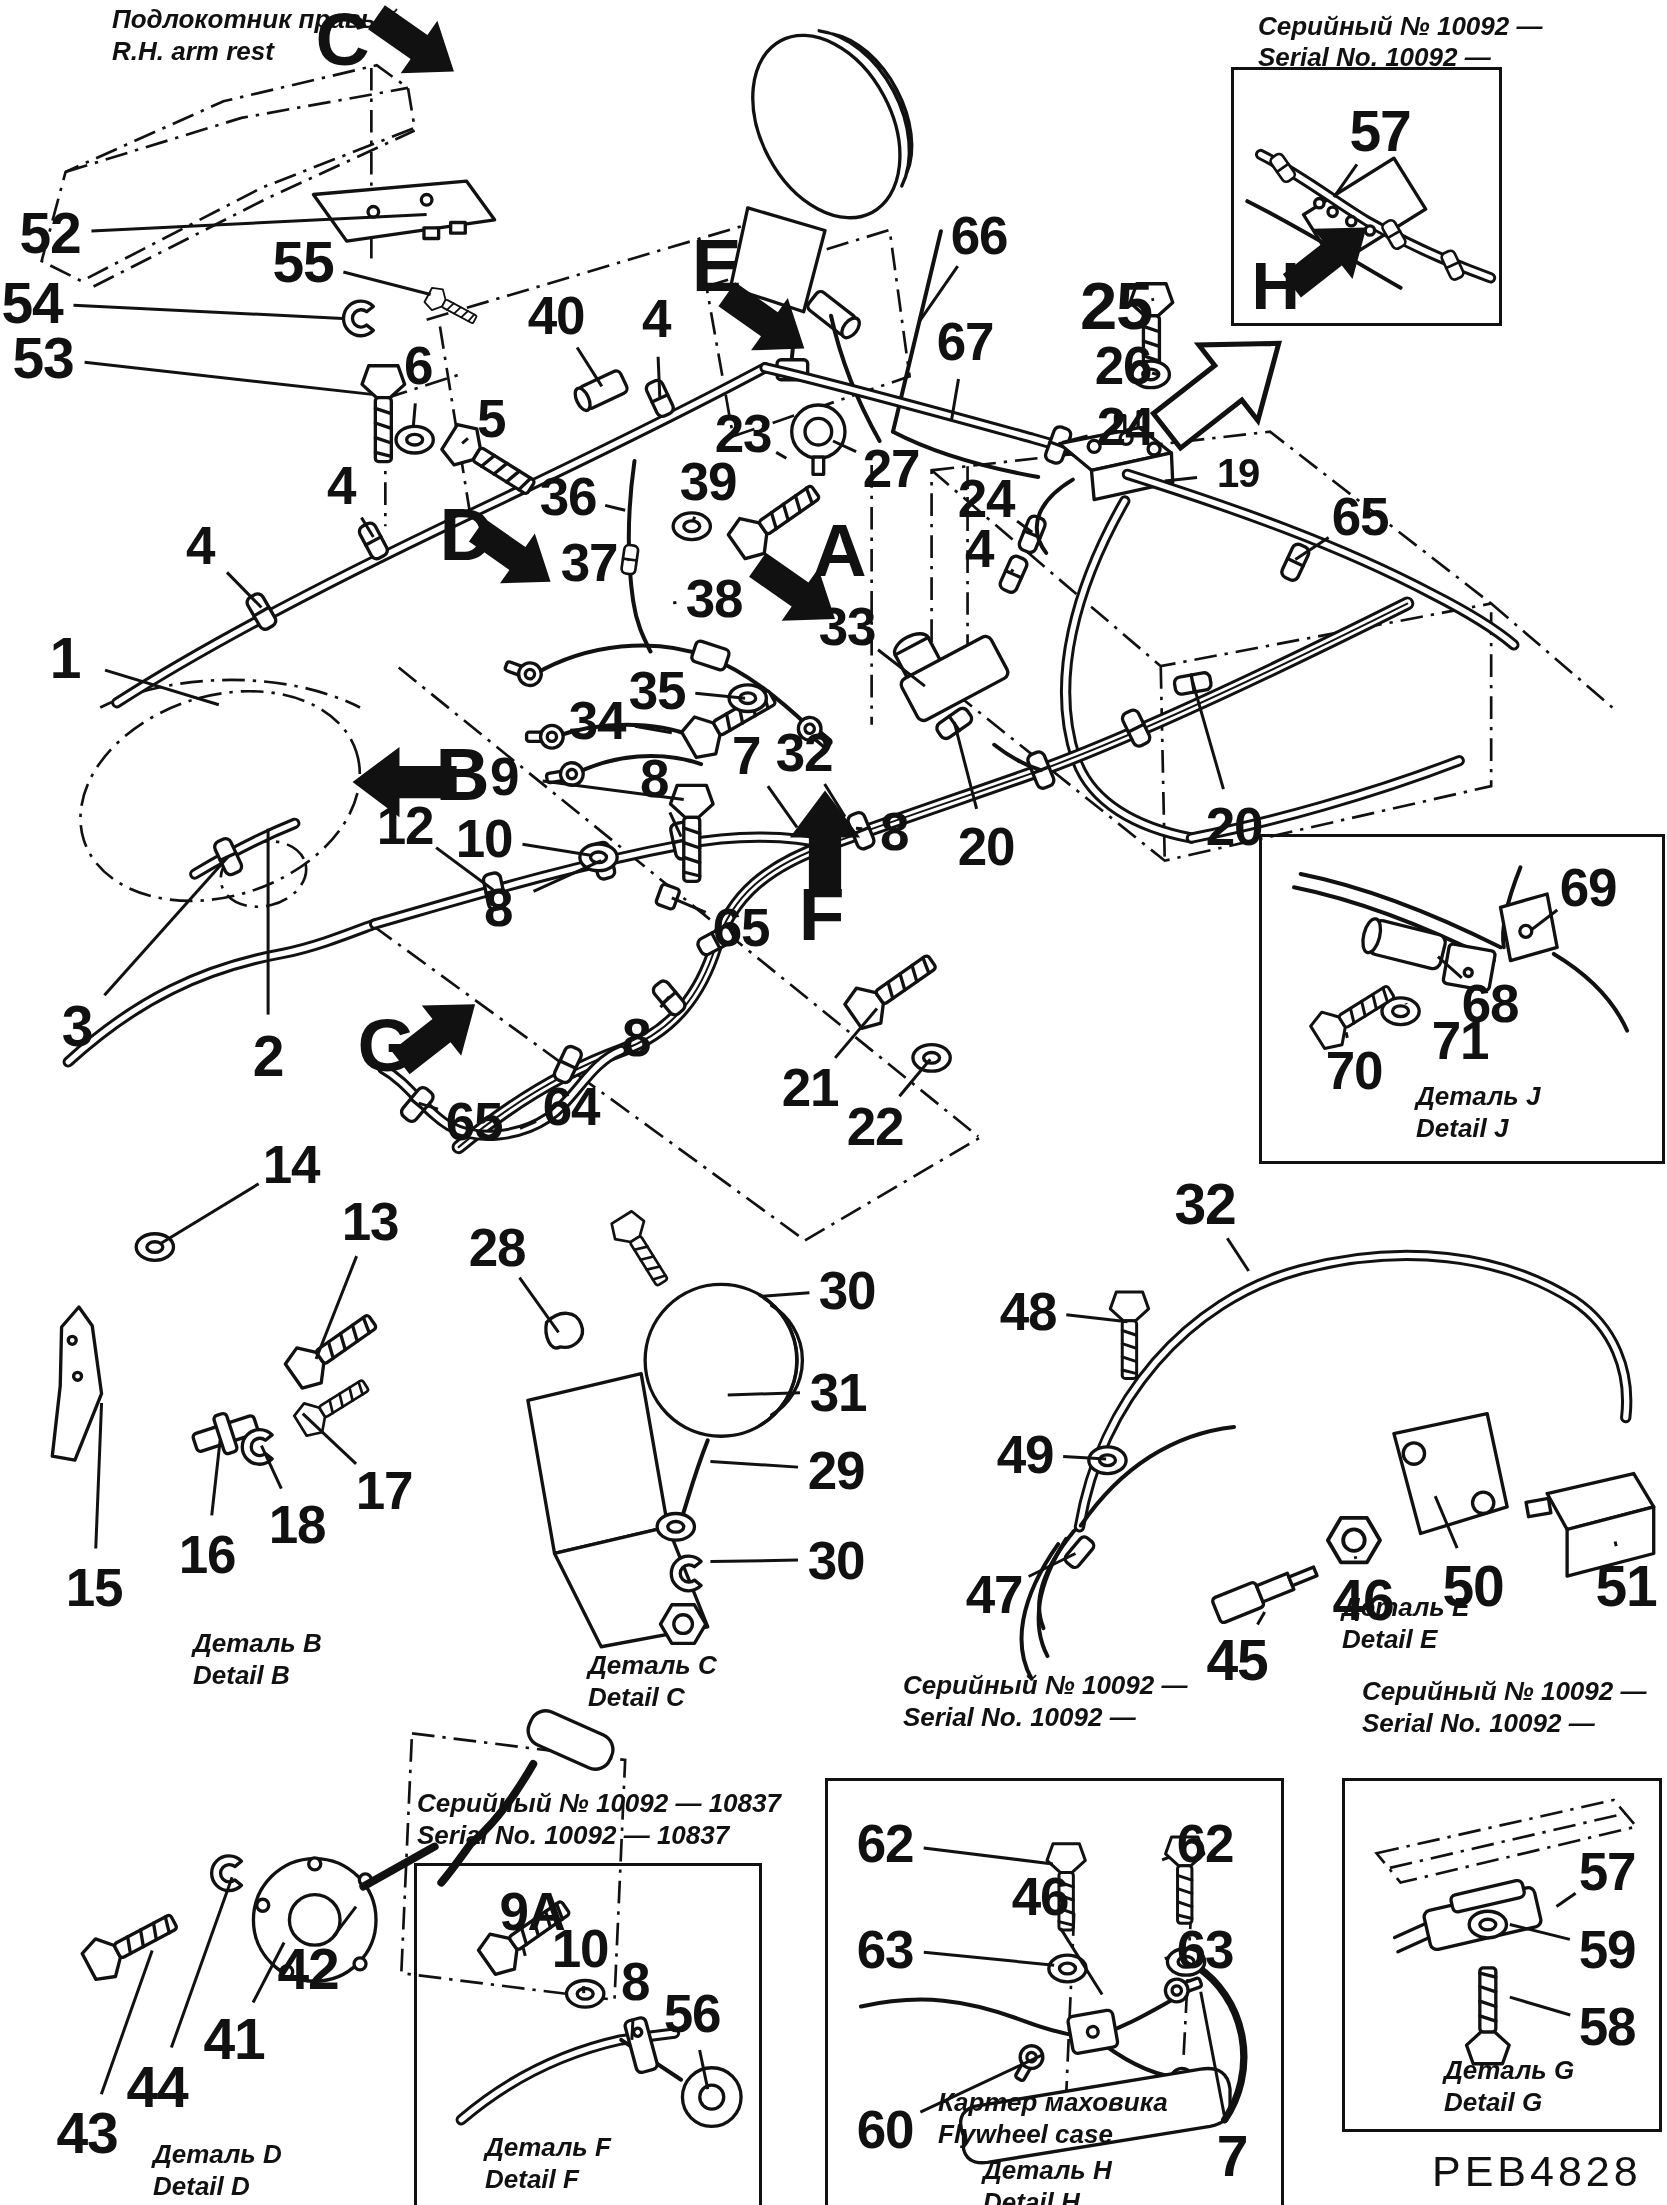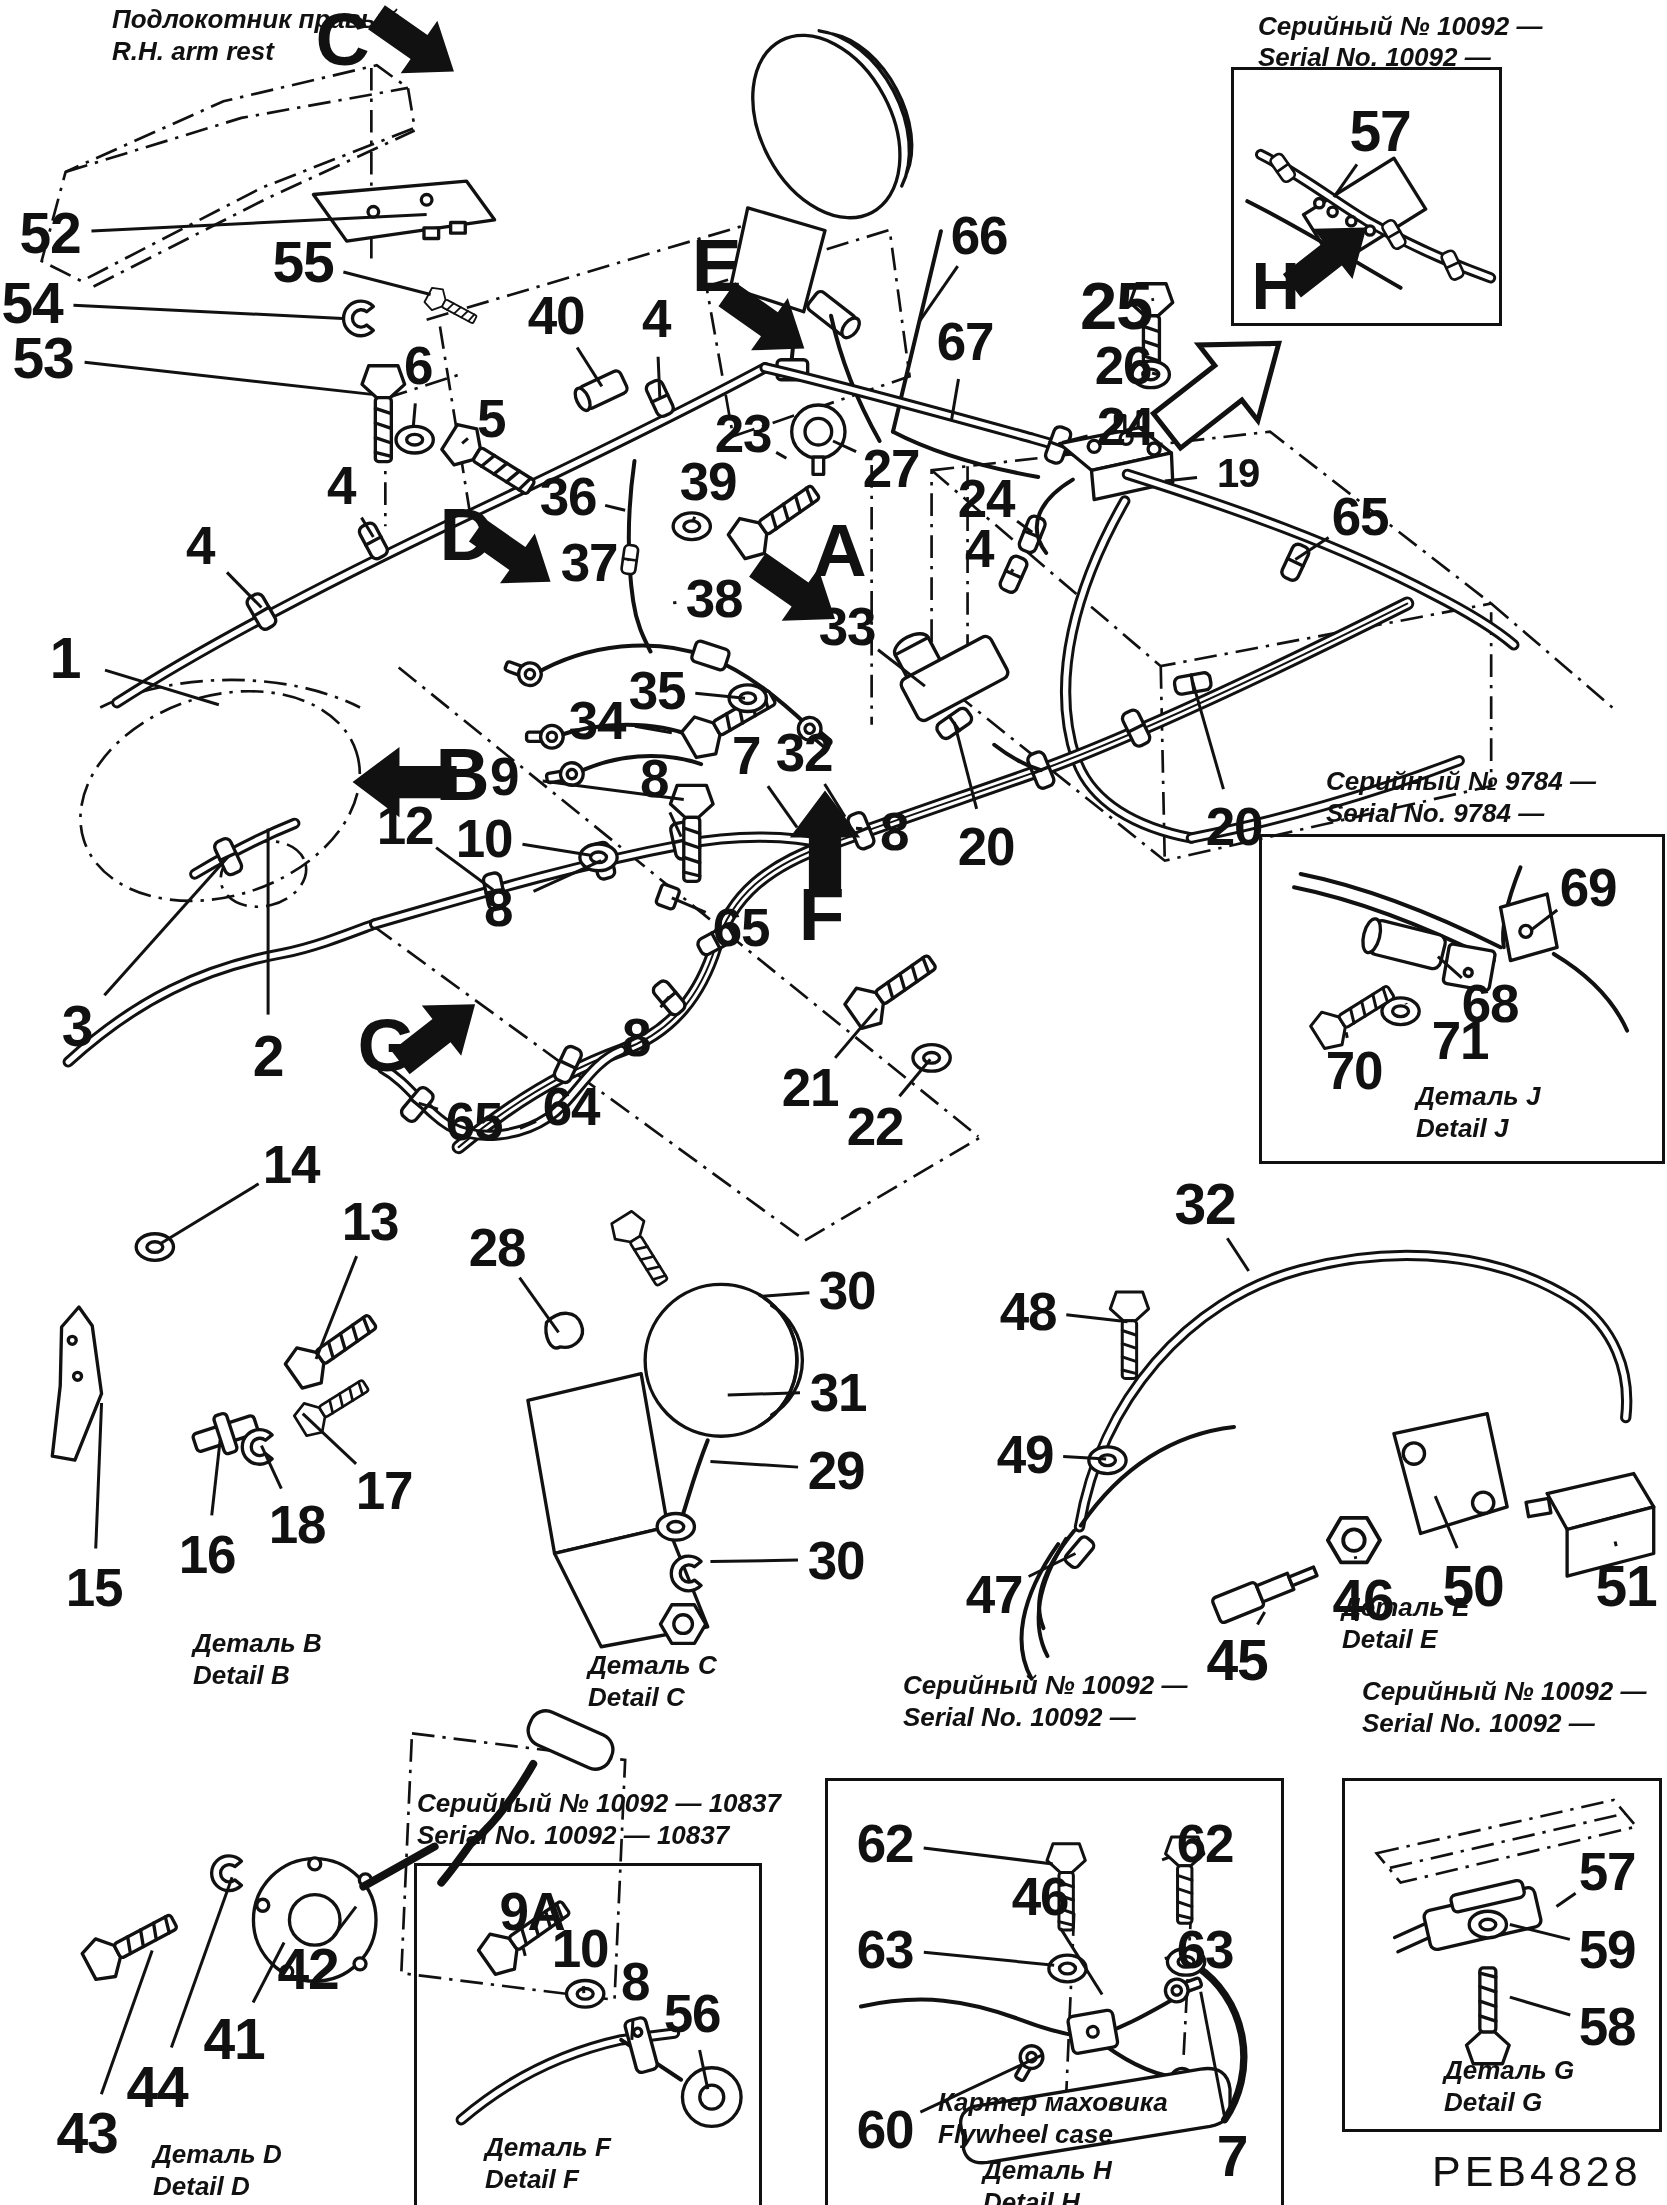--- a/index.html
+++ b/index.html
@@ -490,22 +490,20 @@
 
 <div class="bx" style="left: 1231px; top: 67px; width: 265px; height: 253px;"></div>
     <div class="bx" style="left: 1259px; top: 834px; width: 400px; height: 324px;"></div>
     <div class="bx" style="left: 414px; top: 1863px; width: 342px; height: 340px;"></div>
     <div class="bx" style="left: 825px; top: 1778px; width: 453px; height: 425px;"></div>
     <div class="bx" style="left: 1342px; top: 1778px; width: 314px; height: 348px;"></div>
     <div class="cap" style="left: 112px; top: 4px; font-size: 26px;">Подлокотник правый
 R.H. arm rest</div>
     <div class="cap" style="left: 1258px; top: 10.7px; font-size: 26px;">Серийный № 10092 —
 Serial No. 10092 —</div>
-    <div class="cap" style="left: 1326px; top: 766px; font-size: 26px;">Серийный № 9784 —
-Serial No. 9784 —</div>
     <div class="cap" style="left: 1416px; top: 1081px; font-size: 26px;">Деталь J
 Detail J</div>
     <div class="cap" style="left: 193px; top: 1628px; font-size: 26px;">Деталь B
 Detail B</div>
     <div class="cap" style="left: 588px; top: 1650px; font-size: 26px;">Деталь C
 Detail C</div>
     <div class="cap" style="left: 1342px; top: 1592px; font-size: 26px;">Деталь E
 Detail E</div>
     <div class="cap" style="left: 417px; top: 1788px; font-size: 26px;">Серийный № 10092 — 10837
 Serial No. 10092 —  10837</div>

